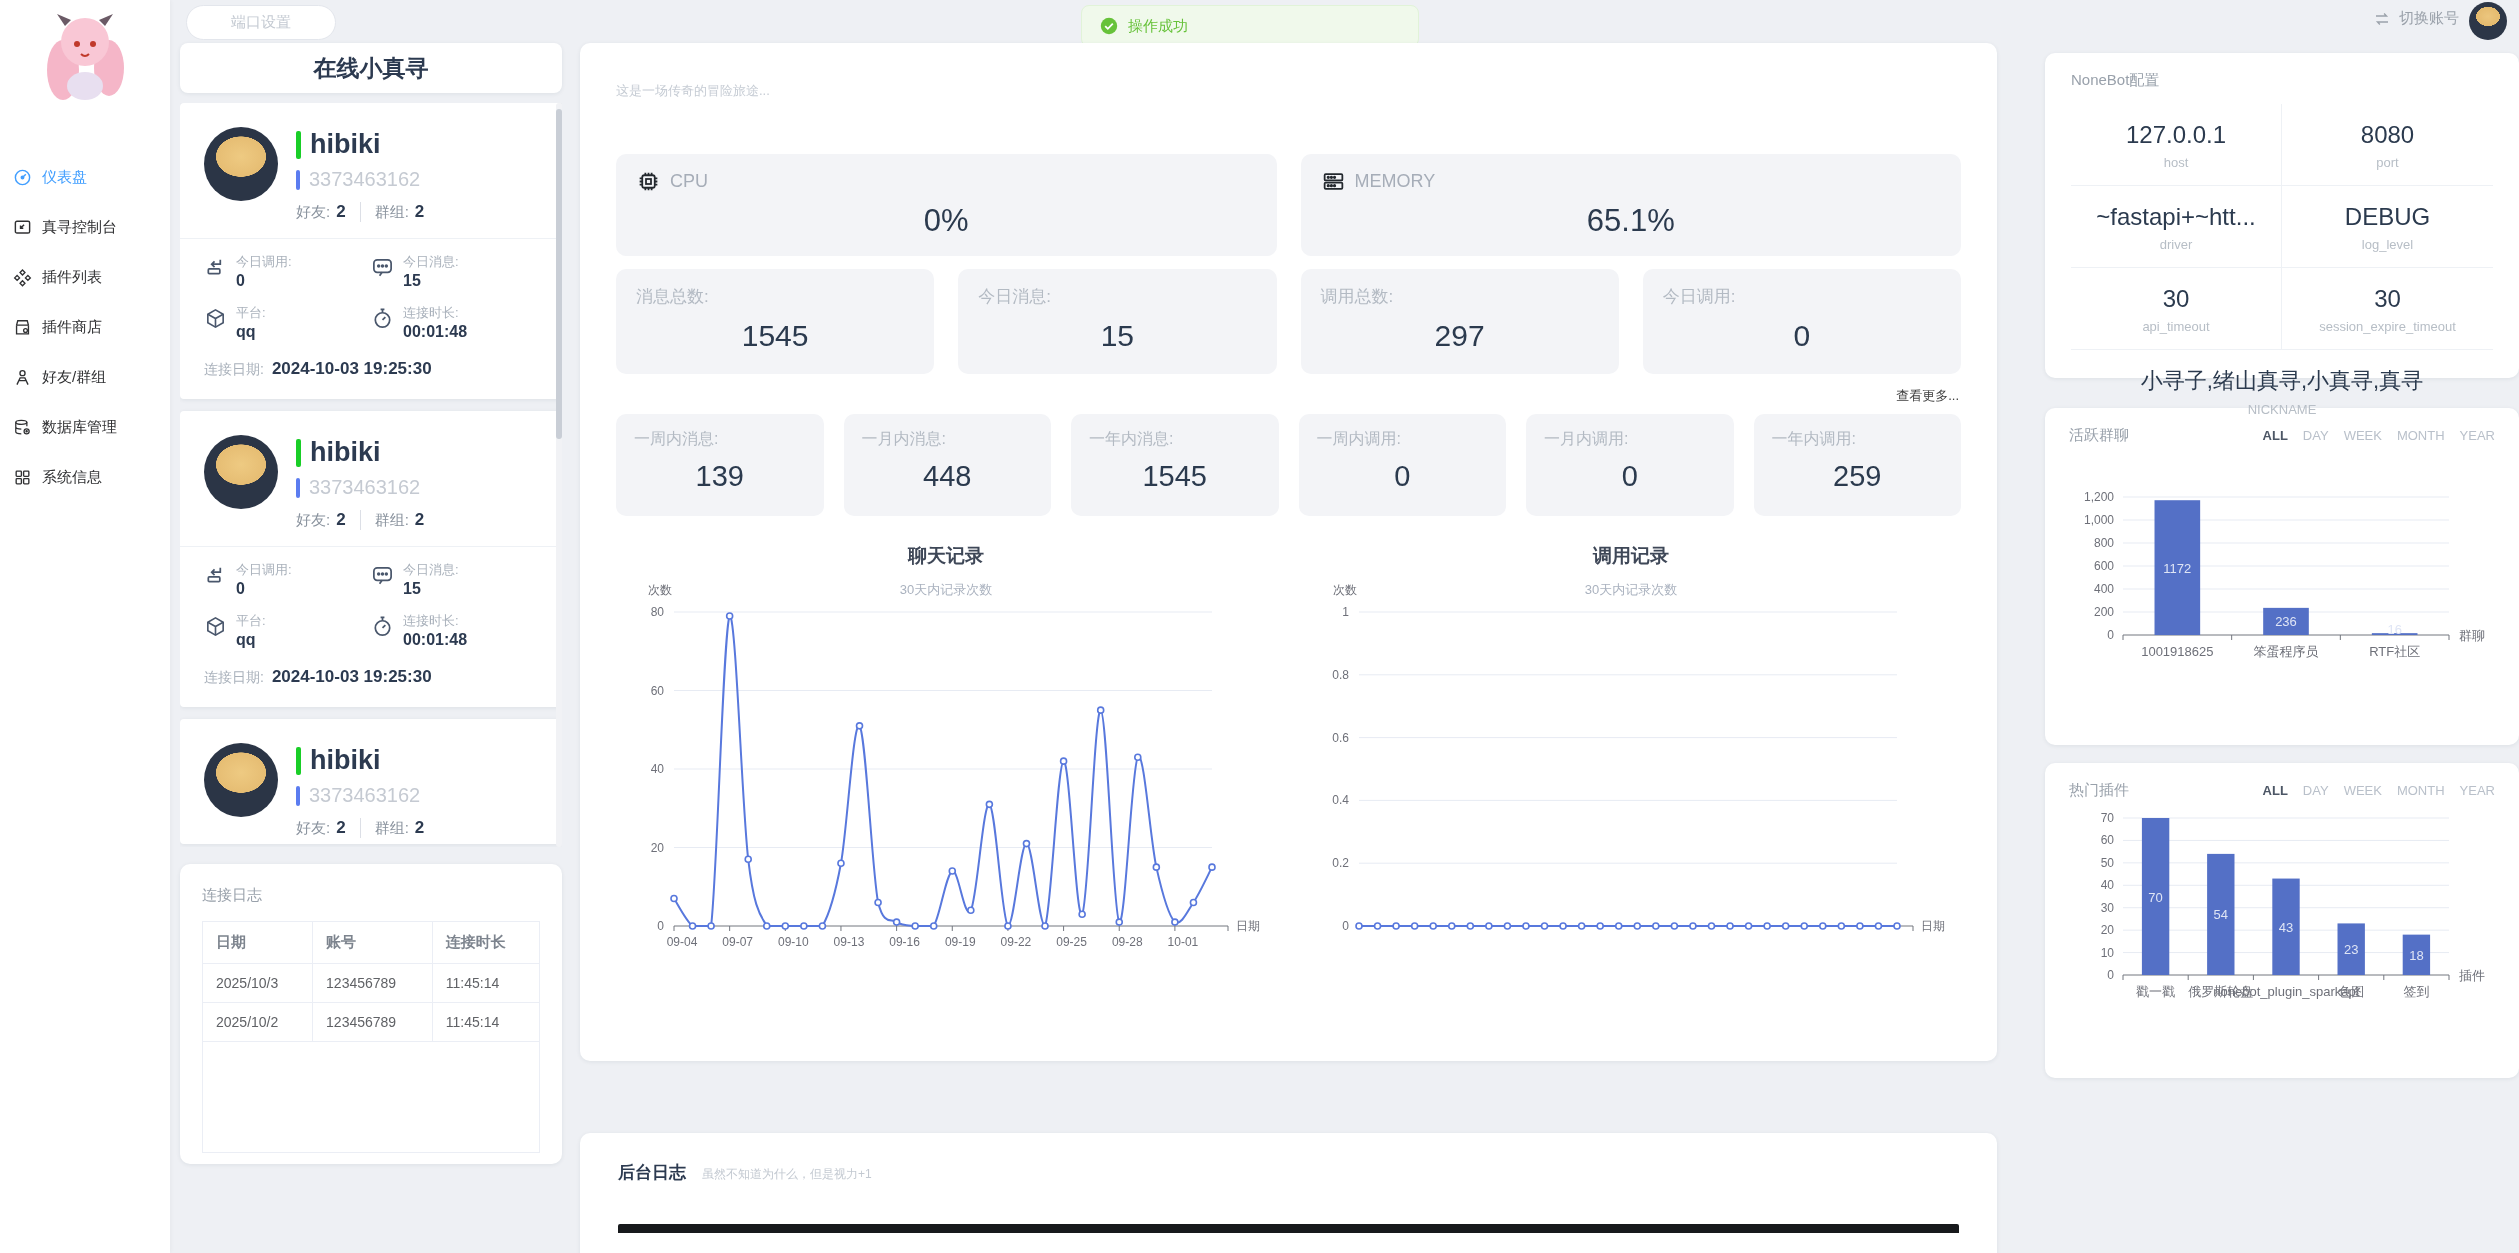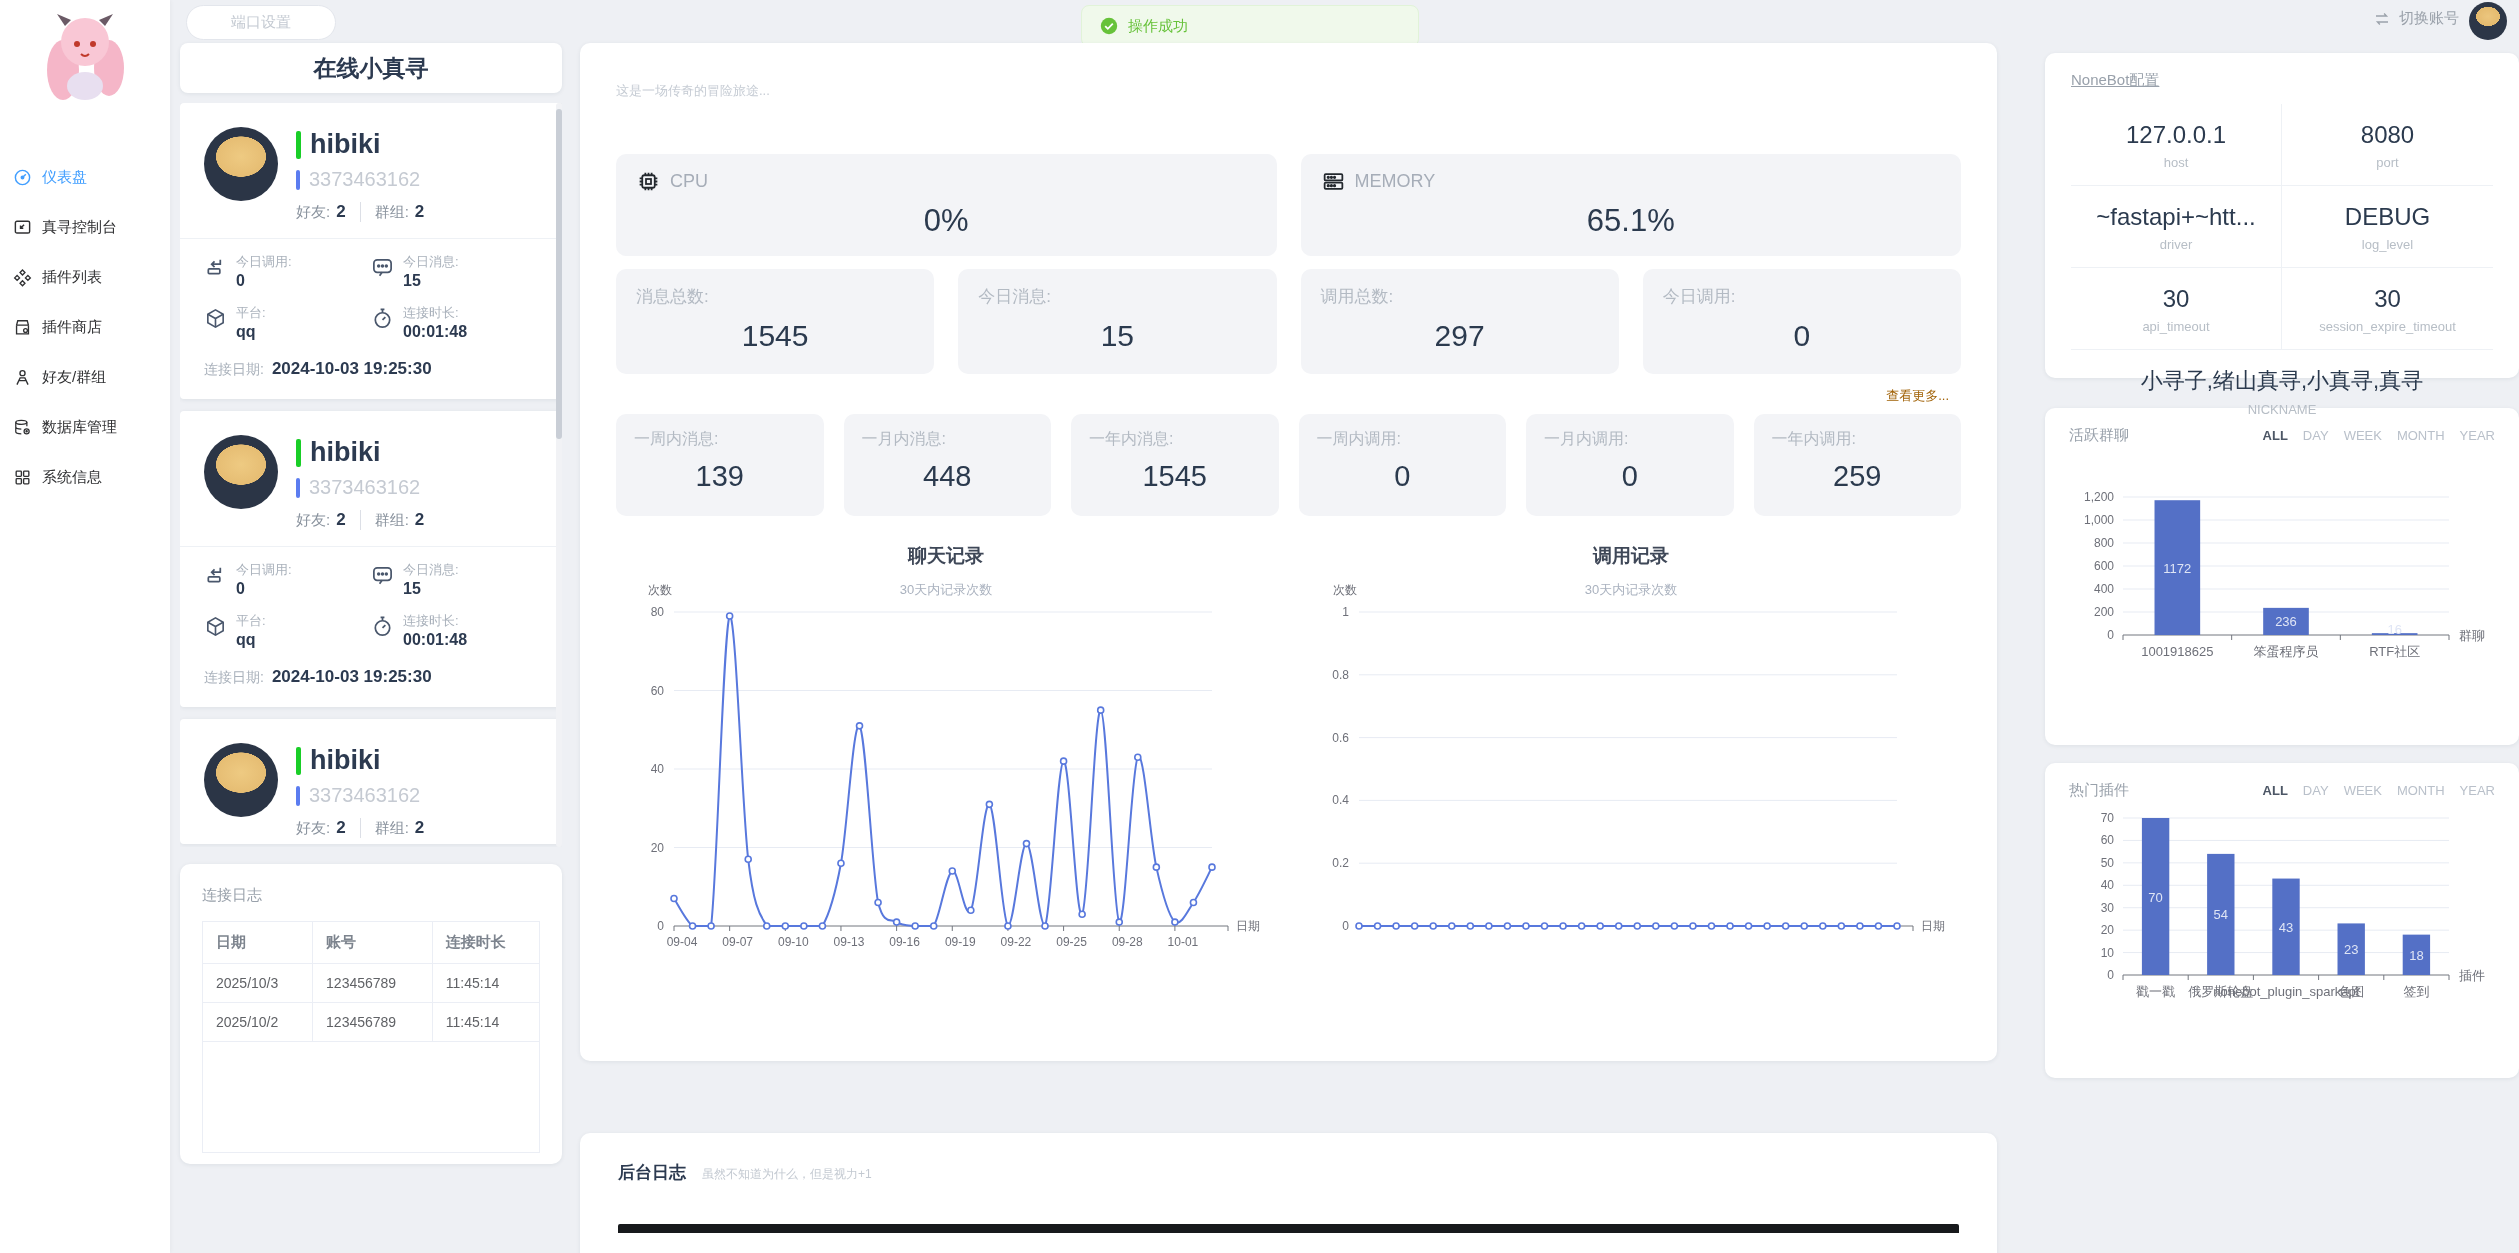--- a/index.html
+++ b/index.html
@@ -73,38 +73,38 @@
   #welcome-sub{font-size:13px;color:#c6ccd4;margin-top:9px;}
   #sys-row{display:flex;gap:24px;margin-top:54px;}
   .sys-card{flex:1;height:102px;background:#f3f4f7;border-radius:10px;padding:15px 20px;box-sizing:border-box;}
   .sys-head{display:flex;align-items:center;gap:9px;color:#a6adb8;font-size:18px;}
   .sys-head svg{width:25px;height:25px;color:#23282e;}
   .sys-val{text-align:center;font-size:31px;color:#2b3a4e;margin-top:9px;}
   #totals-row{display:flex;gap:24px;margin-top:13px;}
   .tot-card{flex:1;height:105px;background:#f3f4f7;border-radius:10px;padding:16px 20px;box-sizing:border-box;}
   .tot-lab{font-size:17px;color:#b3bac3;}
   .tot-val{text-align:center;font-size:30px;color:#2b3a4e;margin-top:11px;}
-  #view-more{text-align:right;font-size:13px;color:#a16207;margin:13px 12px 9px;cursor:pointer;}
+  #view-more{text-align:right;font-size:13px;color:#404040;margin:13px 2px 9px;cursor:pointer;}
   #periods-row{display:flex;gap:20px;}
   .per-card{flex:1;height:102px;background:#f3f4f7;border-radius:10px;padding:15px 18px;box-sizing:border-box;}
   .per-lab{font-size:16px;color:#b3bac3;}
   .per-val{text-align:center;font-size:29px;color:#2b3a4e;margin-top:10px;}
   #charts-row{display:flex;gap:25px;margin-top:20px;}
   .chart-host{flex:0 0 auto;}
   
   #backend-card{position:absolute;left:580px;top:1133px;width:1417px;height:200px;box-sizing:border-box;
                 padding:28px 38px;}
   #backend-title-row{display:flex;align-items:baseline;gap:16px;}
   #backend-title{font-size:17px;font-weight:700;color:#2c3a50;}
   #backend-sub{font-size:12px;color:#c3c9d1;}
   #terminal-bar{margin-top:40px;height:9px;background:#17191c;border-radius:2px 2px 0 0;}
   
   #right-col{position:absolute;left:2045px;top:0;width:474px;}
   #cfg-card{margin-top:53px;height:325px;box-sizing:border-box;padding:18px 0;}
-  #cfg-title{font-size:15px;color:#99a1ab;padding:0 26px;text-decoration:underline;}
+  #cfg-title{font-size:15px;color:#99a1ab;padding:0 26px;}
   #cfg-grid{display:grid;grid-template-columns:1fr 1fr;margin:14px 26px 0;}
   .cfg-cell{text-align:center;padding:17px 6px 15px;border-bottom:1px solid #eef1f5;}
   .cfg-cell:nth-child(odd){border-right:1px solid #eef1f5;}
   .cfg-val{font-size:24px;color:#2b3a4e;}
   .cfg-lab{font-size:13px;color:#b7bec6;margin-top:6px;}
   .cfg-nick{grid-column:1 / 3;border-right:none !important;border-bottom:none;text-align:center;padding:16px 6px 4px;}
   .cfg-nick .cfg-val{font-size:22px;}
   .panel{box-sizing:border-box;padding:18px 24px;}
   #groups-card{margin-top:30px;height:337px;}
   #plugins-card{margin-top:18px;height:315px;}

